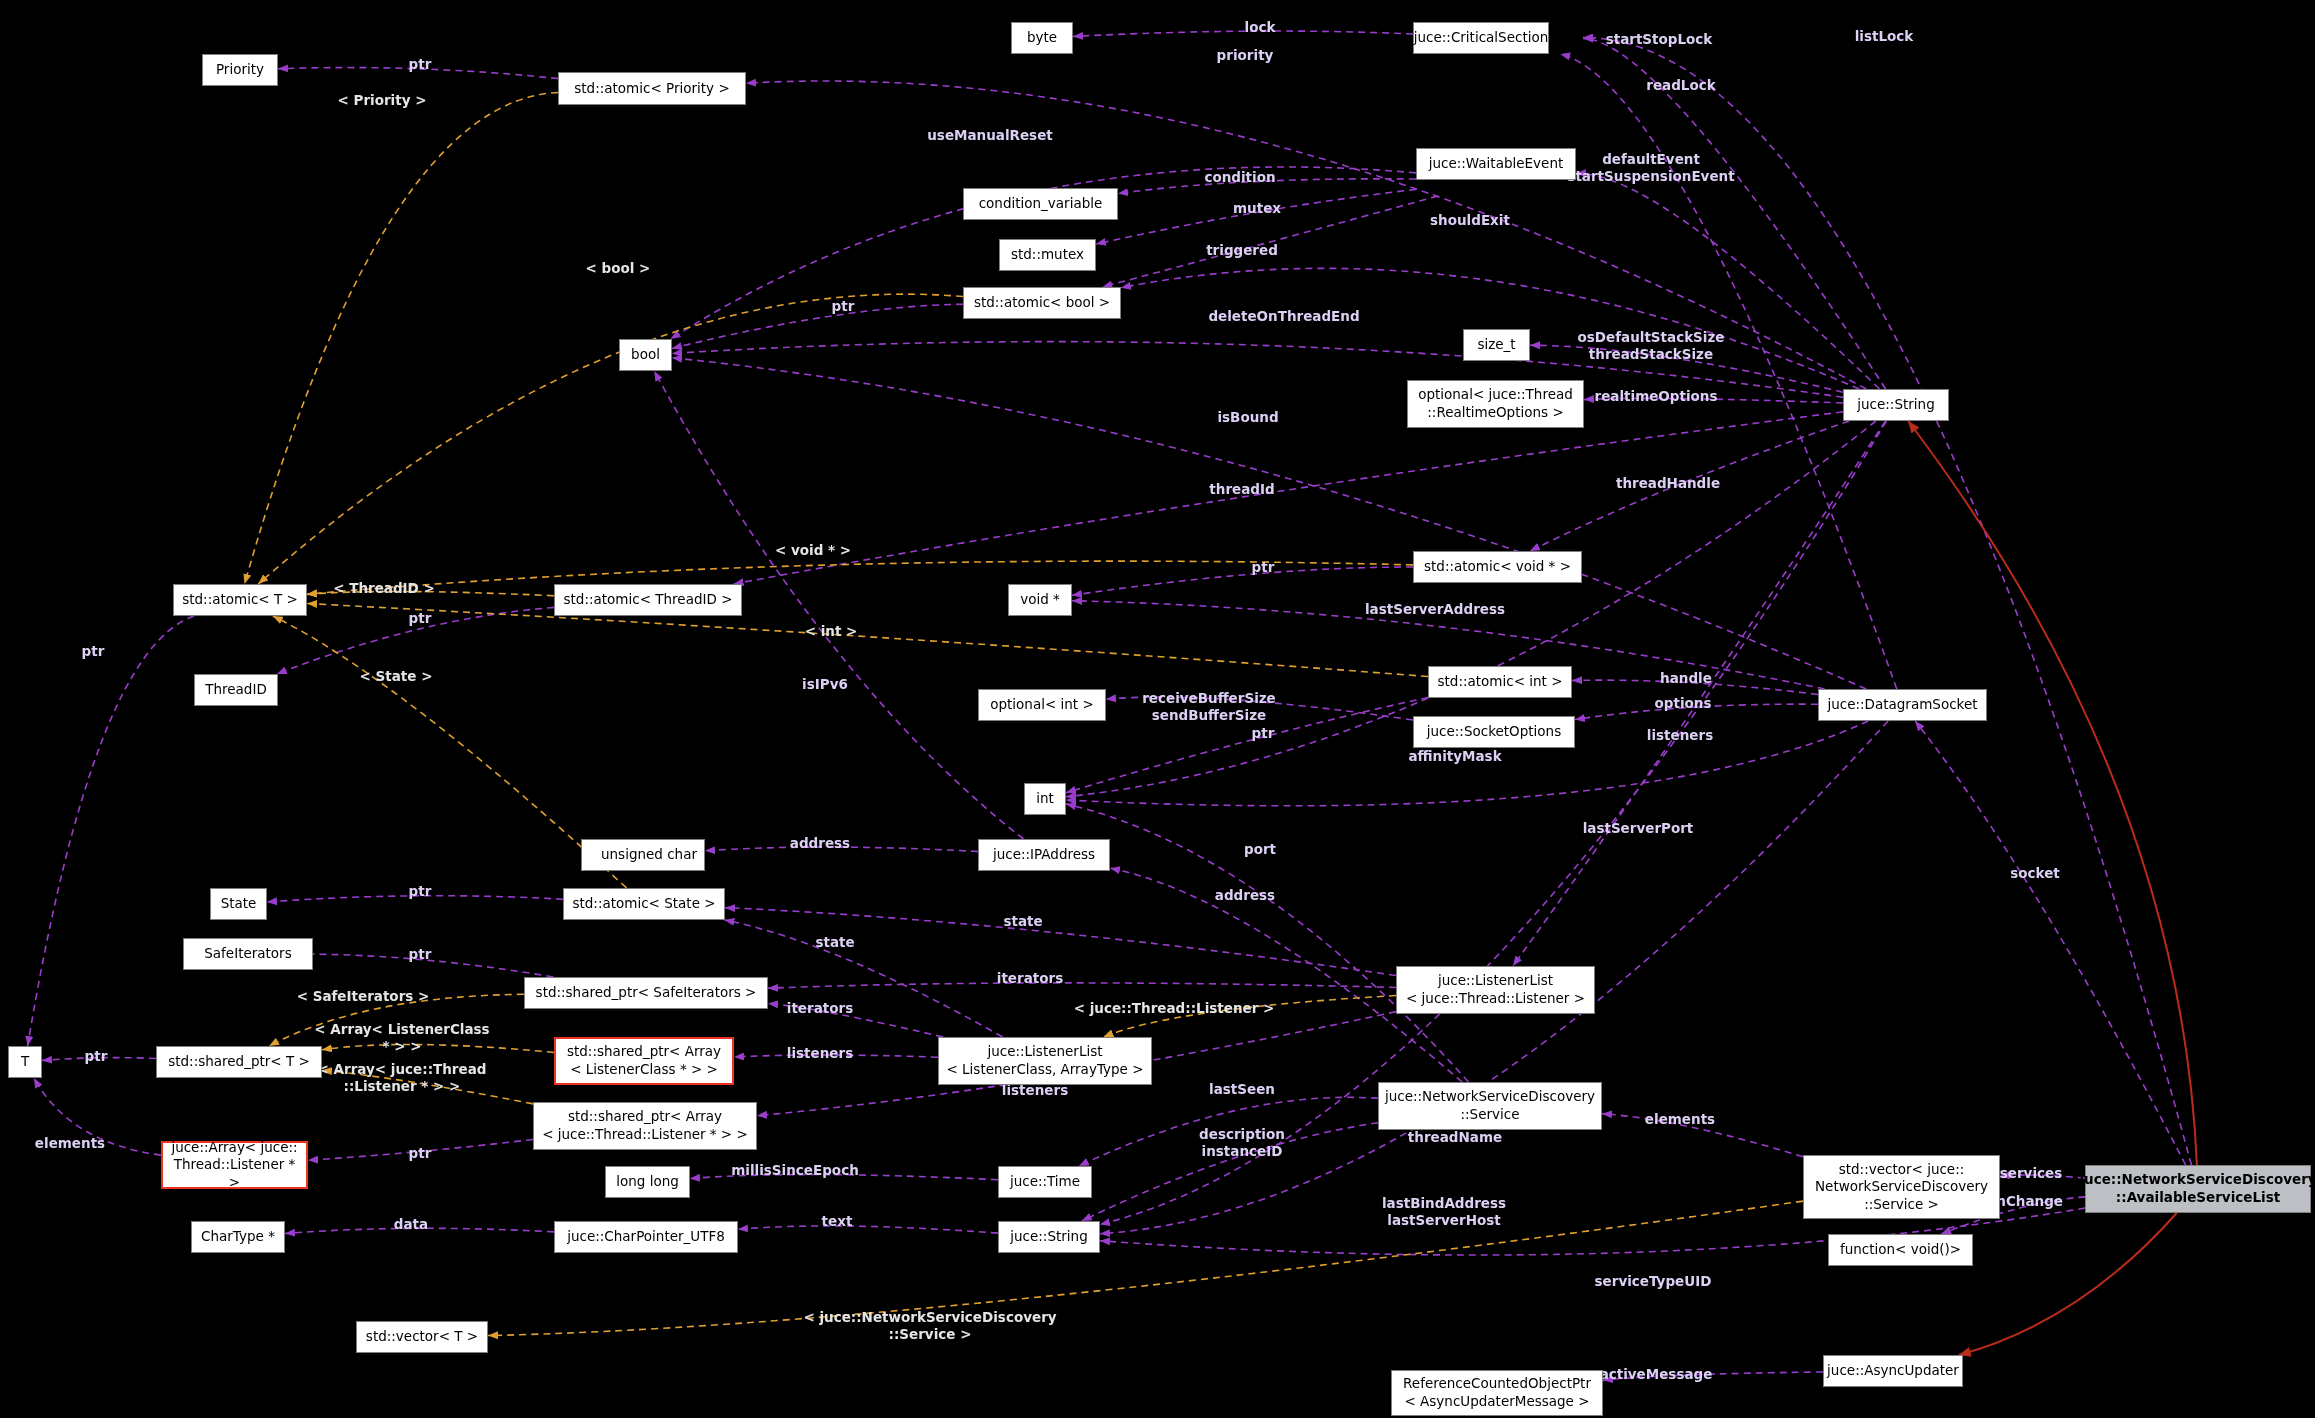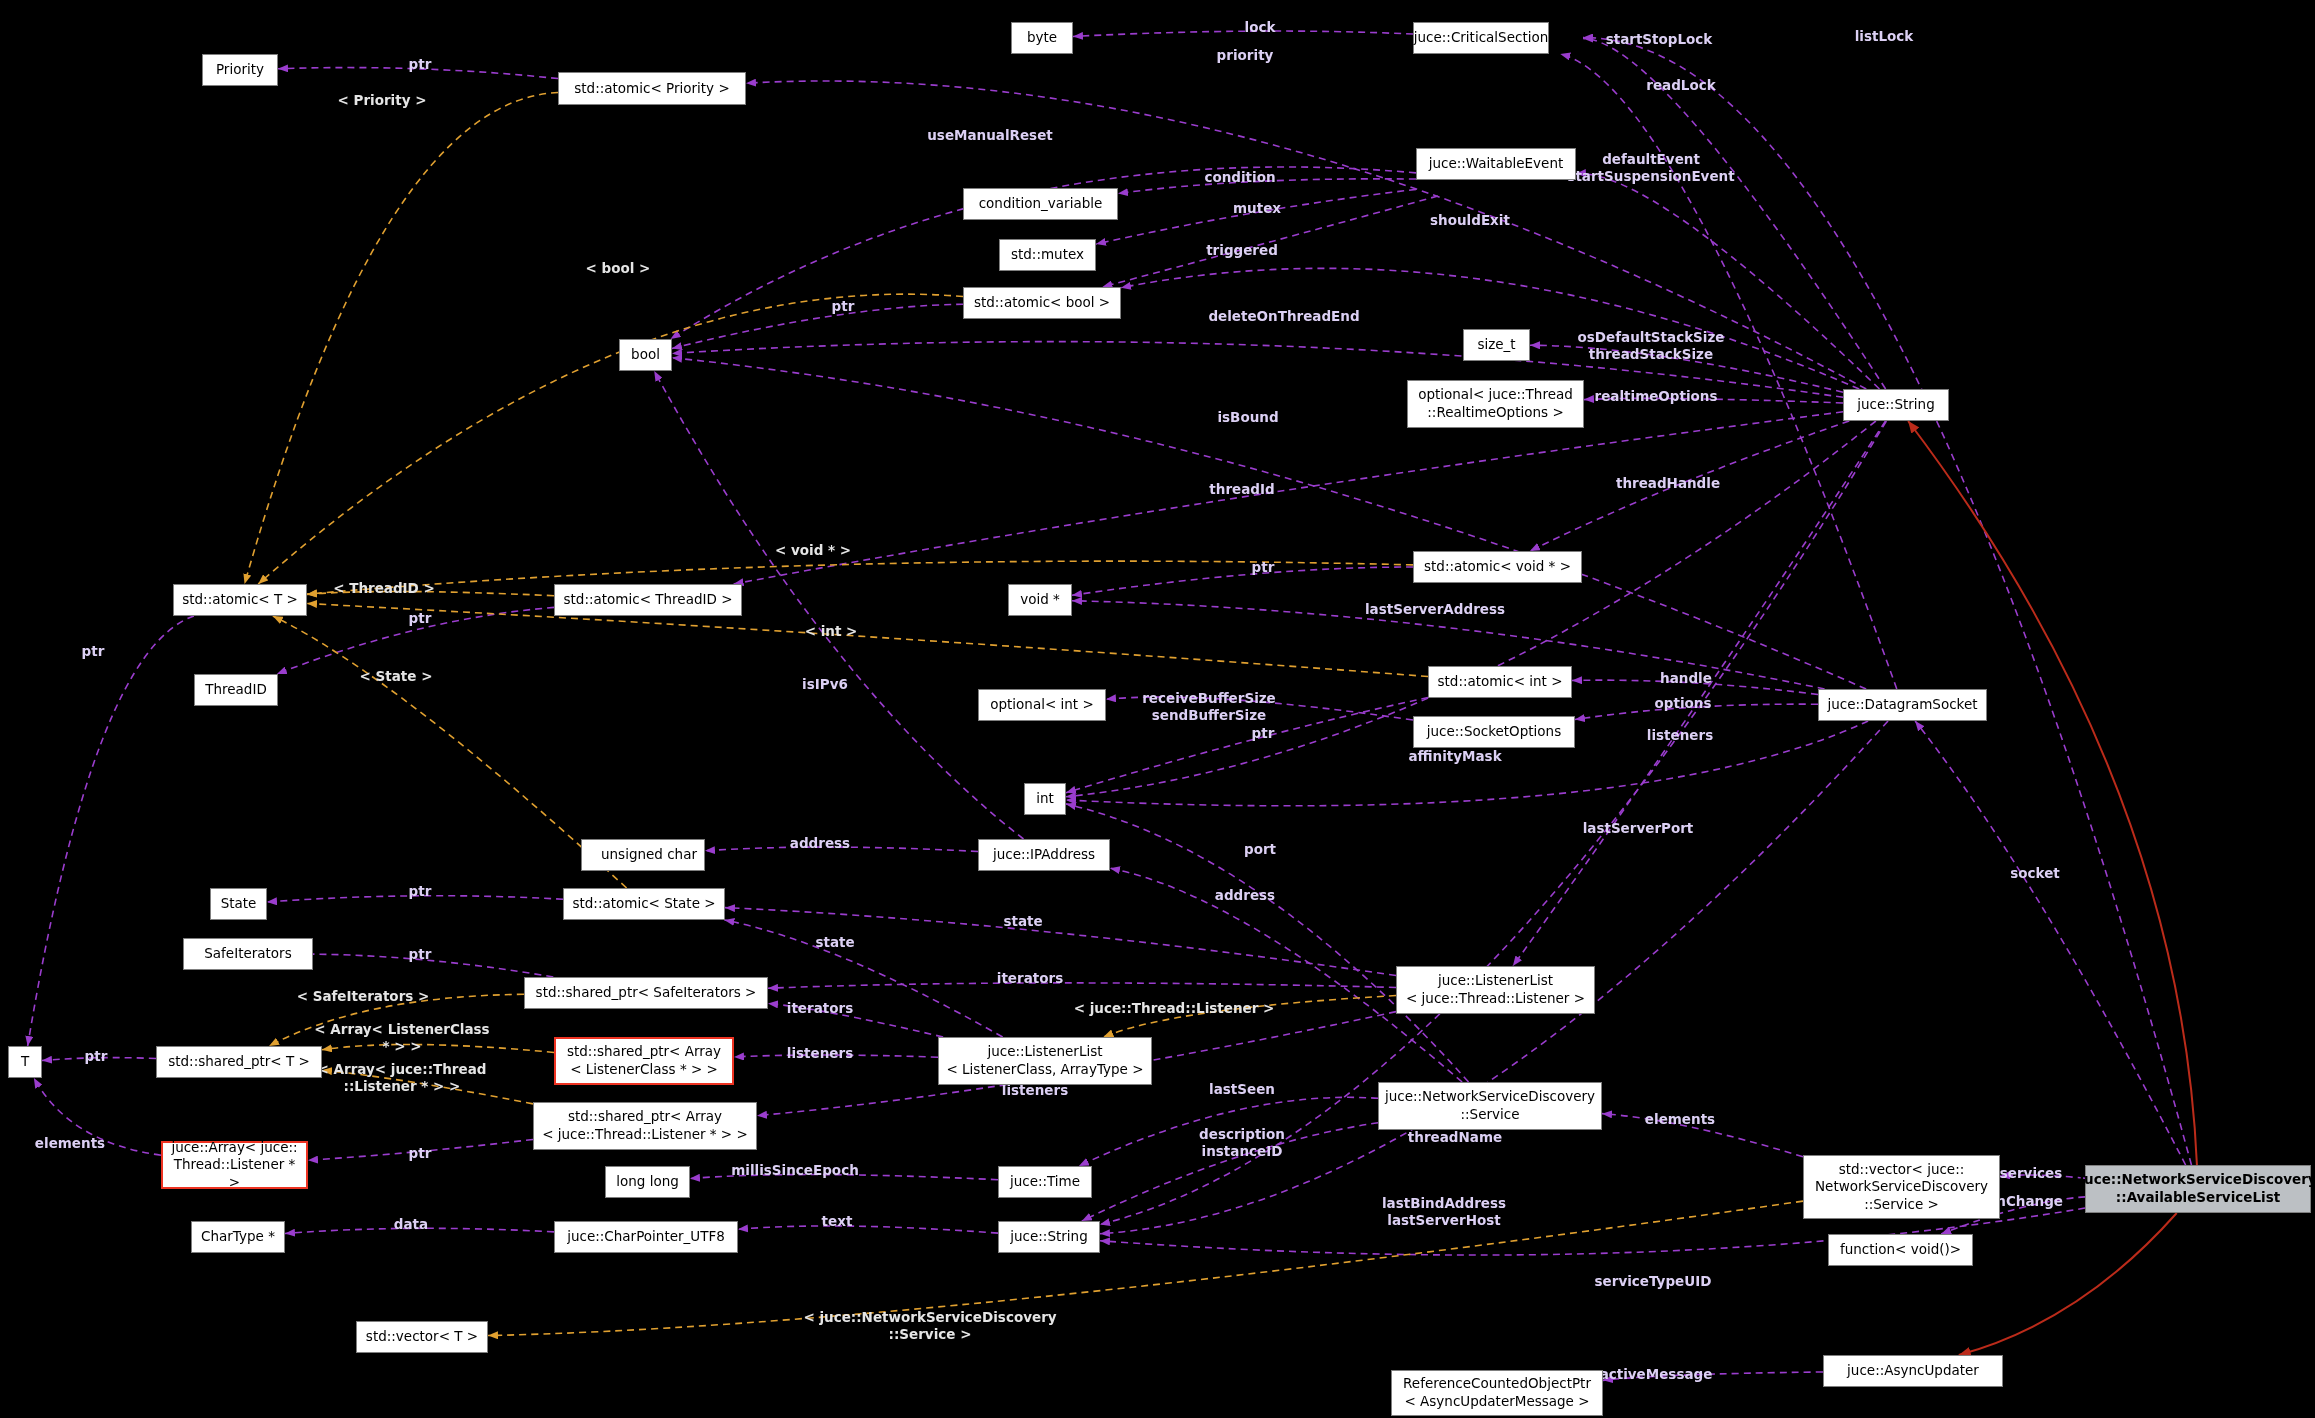--- a/index.html
+++ b/index.html
@@ -235,14 +235,14 @@
 ::Service &gt;</div>
     <div class="node main" style="left: 2085px; top: 1165px; width: 226px; height: 48px;">juce::NetworkServiceDiscovery
 ::AvailableServiceList</div>
     <div class="node" style="left: 191px; top: 1221px; width: 94px; height: 32px;">CharType *</div>
     <div class="node" style="left: 554px; top: 1221px; width: 184px; height: 32px;">juce::CharPointer_UTF8</div>
     <div class="node" style="left: 998px; top: 1221px; width: 102px; height: 32px;">juce::String</div>
     <div class="node" style="left: 1828px; top: 1234px; width: 145px; height: 32px;">function&lt; void()&gt;</div>
     <div class="node" style="left: 356px; top: 1321px; width: 132px; height: 32px;">std::vector&lt; T &gt;</div>
     <div class="node" style="left: 1391px; top: 1370px; width: 212px; height: 46px;">ReferenceCountedObjectPtr
 &lt; AsyncUpdaterMessage &gt;</div>
-    <div class="node" style="left: 1823px; top: 1355px; width: 180px; height: 32px;">juce::AsyncUpdater</div>
+    <div class="node" style="left: 1823px; top: 1355px; width: 140px; height: 32px;">juce::AsyncUpdater</div>
   </div>
 
 </body></html>

